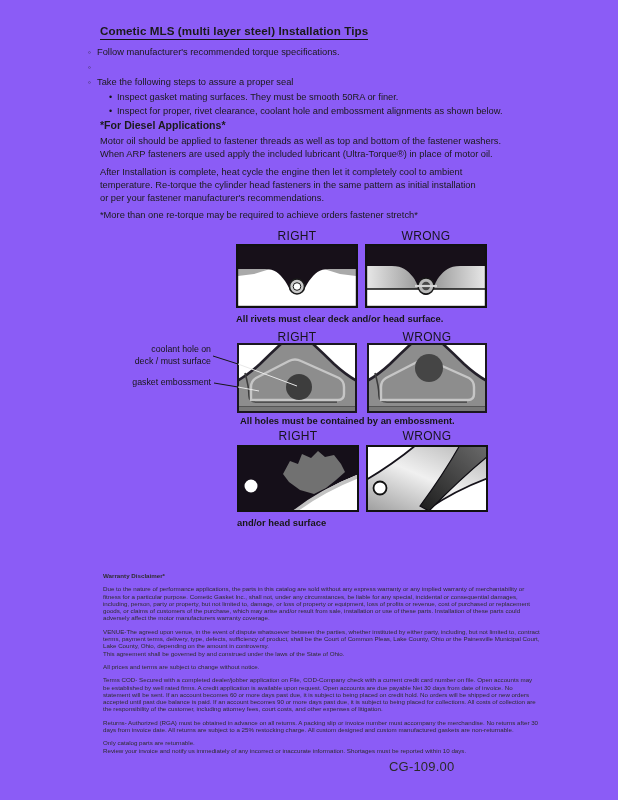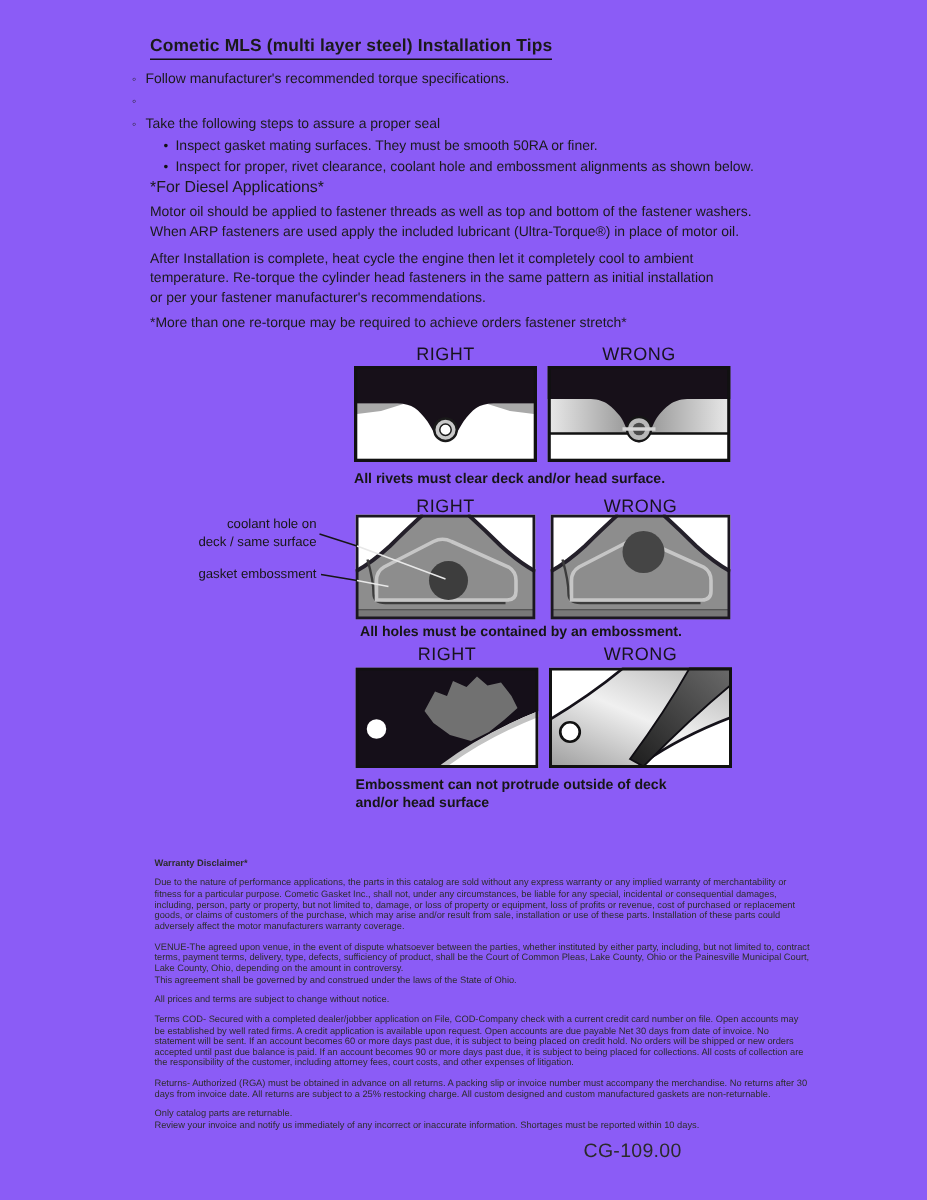--- a/index.html
+++ b/index.html
@@ -12,21 +12,21 @@
          border-bottom:1.4px solid #111;padding-bottom:2px;display:inline-block;}
 
   
   .blist{font-size:9.3px;line-height:14.8px;}
   .bline{display:flex;}
   .bmark{width:9px;font-size:8px;line-height:15px;color:#222;}
   .sline{display:flex;padding-left:21px;line-height:14px;}
   .smark{width:8px;font-size:9px;line-height:14px;color:#111;}
 
   
-  .h2{font-size:10.6px;font-weight:normal;}
+  .h2{font-size:10.6px;font-weight:bold;}
   .body-par{font-size:9.3px;line-height:13px;}
 
   
   .dg-head{font-size:12px;letter-spacing:.3px;color:#17131d;text-align:center;width:122px;}
   .dg-cap{font-size:9.4px;font-weight:bold;line-height:11.5px;color:#161616;}
   .dg-lab{font-size:8.8px;line-height:11.8px;text-align:right;color:#161616;width:121px;}
   svg{display:block;}
 
   
   .legal{width:437px;font-size:6.2px;line-height:7.3px;color:#2d2d2d;}
@@ -121,21 +121,21 @@
 
     <div class="abs dg-cap" style="left:236px;top:84px;">All rivets must clear deck and/or head surface.</div>
   </div>
 
   <div class="abs" style="left:0;top:330px;width:618px;height:100px;">
     <div class="abs dg-head" style="left:236px;top:0;">RIGHT</div>
     <div class="abs dg-head" style="left:366px;top:0;">WRONG</div>
 
     <div class="abs dg-lab" style="left:90px;top:14px;">
       <div>coolant hole on</div>
-      <div>deck / same surface</div>
+      <div>deck / must surface</div>
     </div>
     <div class="abs dg-lab" style="left:90px;top:47px;">gasket embossment</div>
 
     <svg class="abs" style="left:237px;top:13px;" width="120" height="70" viewBox="0 0 120 70">
       <rect width="120" height="70" fill="#8d8d8d"></rect>
       <path d="M0,0 H45 Q33,11 23,21 Q11,32 0,38 Z" fill="#ffffff"></path>
       <path d="M120,0 H75 Q87,11 97,21 Q109,32 120,38 Z" fill="#ffffff"></path>
       <path d="M45,0 Q33,11 23,21 Q11,32 0,38" fill="none" stroke="#24202a" stroke-width="2.6"></path>
       <path d="M75,0 Q87,11 97,21 Q109,32 120,38" fill="none" stroke="#24202a" stroke-width="2.6"></path>
       <path d="M8,30 Q12,44 12,53 Q12,59 20,59 L100,59" fill="none" stroke="#3c3c3c" stroke-width="1.6"></path>
@@ -196,21 +196,20 @@
         </linearGradient>
       </defs>
       <rect width="122" height="67" fill="#ffffff"></rect>
       <path d="M50,0 H122 V33 Q85,47 58,67 L0,67 V35 Q27,19 50,0 Z" fill="url(#g3w)" stroke="#15121a" stroke-width="1.8"></path>
       <path d="M94,0 H122 V11 Q93,35 63,66 L54,61 Q77,30 94,0 Z" fill="url(#g3s)" stroke="#0f0d13" stroke-width="1.2"></path>
       <circle cx="14" cy="43" r="6.5" fill="#ffffff" stroke="#111" stroke-width="1.8"></circle>
       <rect x="1" y="1" width="120" height="65" fill="none" stroke="#111" stroke-width="2"></rect>
     </svg>
 
     <div class="abs dg-cap" style="left:237px;top:88px;">
-      <div>Embossment can not protrude outside of deck</div>
       <div>and/or head surface</div>
     </div>
   </div>
 
   <div class="abs legal" style="left:103px;top:572px;">
     <div class="lh">Warranty Disclaimer*</div>
     <p class="first">Due to the nature of performance applications, the parts in this catalog are sold without any express warranty or any implied warranty of merchantability or fitness for a particular purpose.  Cometic Gasket Inc., shall not, under any circumstances, be liable for any special, incidental or consequential damages, including, person, party or property, but not limited to, damage, or loss of property or equipment, loss of profits or revenue, cost of purchased or replacement goods, or claims of customers of the purchase, which may arise and/or result from sale, installation or use of these parts.  Installation of these parts could adversely affect the motor manufacturers warranty coverage.</p>
     <p>VENUE-The agreed upon venue, in the event of dispute whatsoever between the parties, whether instituted by either party, including, but not limited to, contract terms, payment terms, delivery, type, defects, sufficiency of product, shall be the Court of Common Pleas, Lake County, Ohio or the Painesville Municipal Court, Lake County, Ohio, depending on the amount in controversy.</p>
     <p class="cont">This agreement shall be governed by and construed under the laws of the State of Ohio.</p>
     <p>All prices and terms are subject to change without notice.</p>

